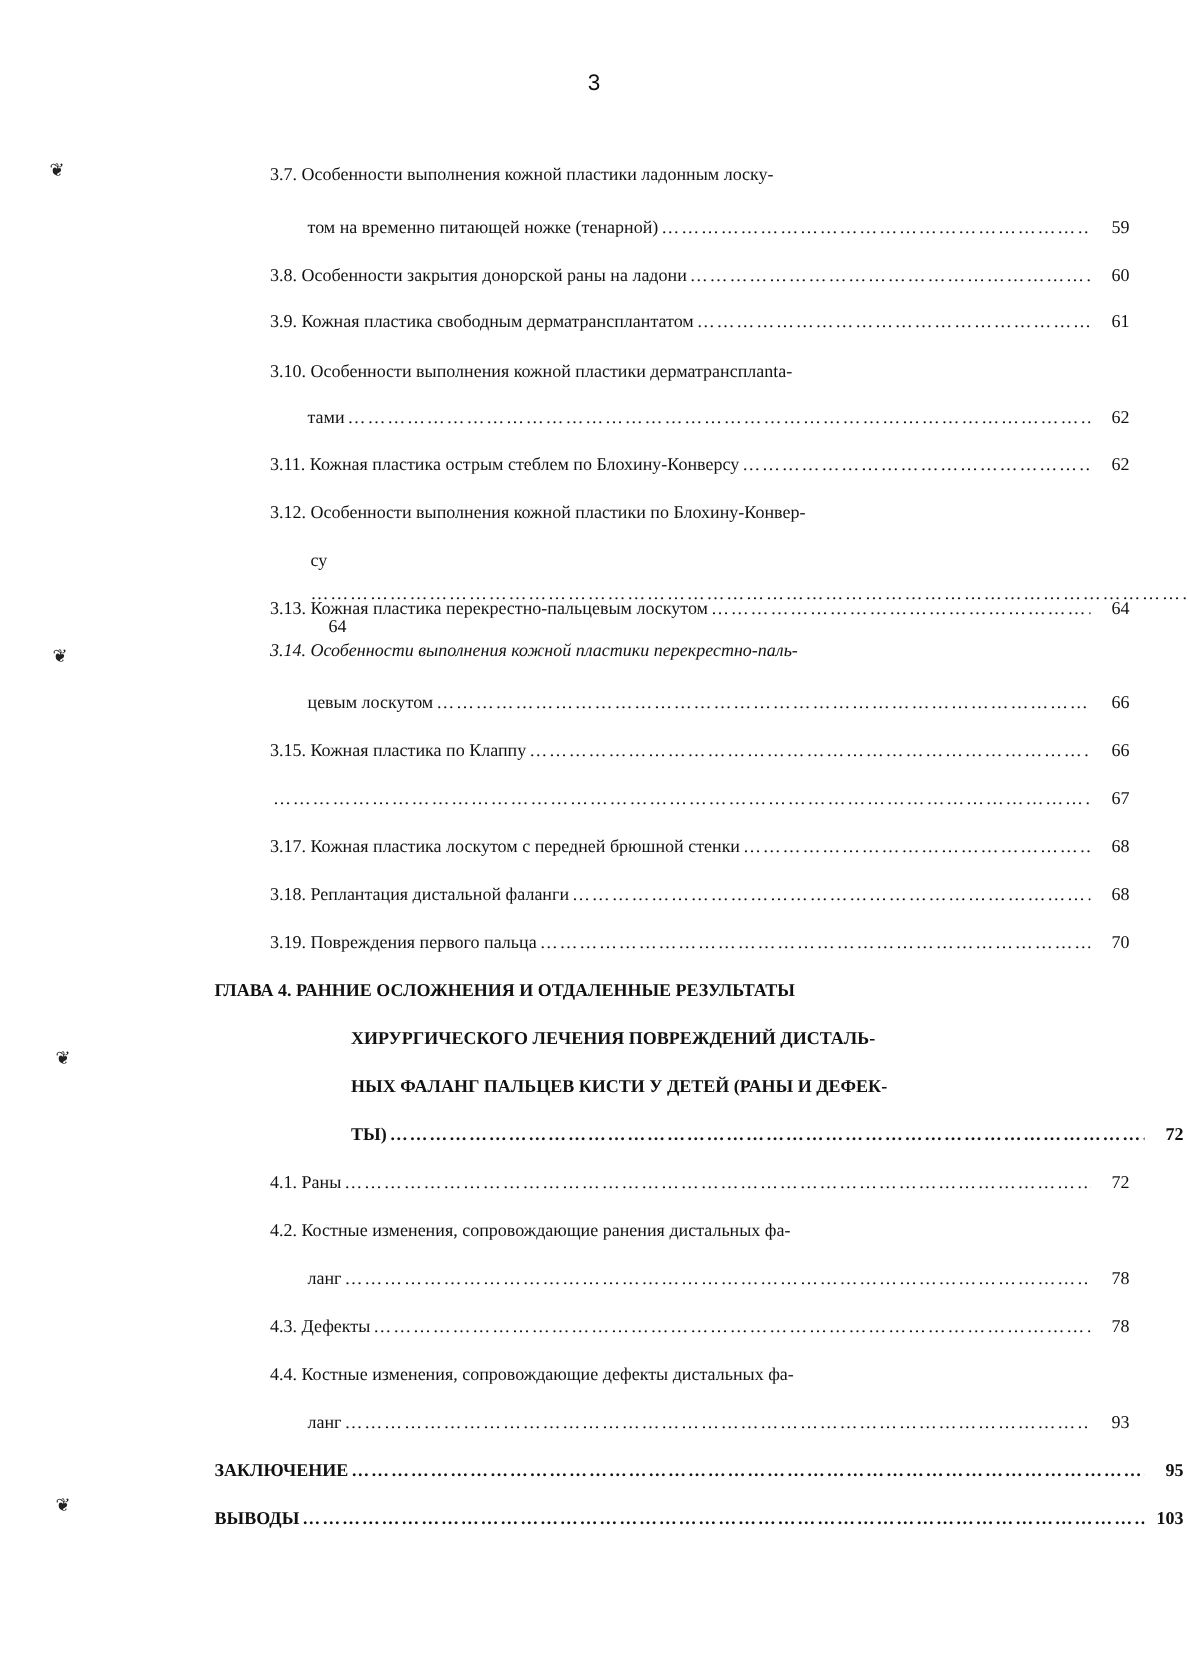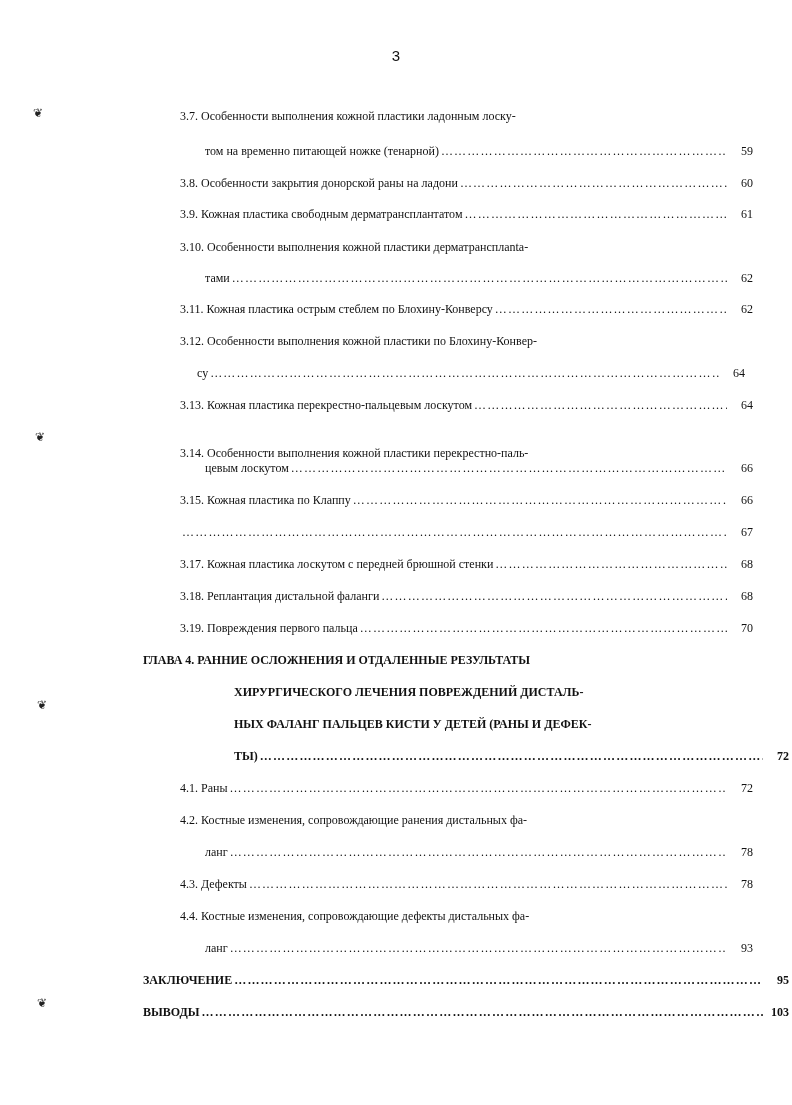--- a/index.html
+++ b/index.html
@@ -55,33 +55,33 @@
 
   <div class="line" style="top:298px;left:180px;width:573px;">
     <span class="txt">3.11. Кожная пластика острым стеблем по Блохину-Конверсу</span>
     <span class="dots">…………………………………………………………………………………………………………………………………………………………………………………………</span>
     <span class="pg">62</span>
   </div>
 
   <div class="line" style="top:330px;left:180px;">
     <span class="txt">3.12. Особенности выполнения кожной пластики по Блохину-Конвер-</span>
   </div>
-  <div class="line" style="top:362px;left:197px;width:548px;">
+  <div class="line" style="top:362px;left:205px;width:548px;flex-direction:column;">
     <span class="txt">су</span>
     <span class="dots">…………………………………………………………………………………………………………………………………………………………………………………………</span>
     <span class="pg">64</span>
   </div>
 
   <div class="line" style="top:394px;left:180px;width:573px;">
     <span class="txt">3.13. Кожная пластика перекрестно-пальцевым лоскутом</span>
     <span class="dots">…………………………………………………………………………………………………………………………………………………………………………………………</span>
     <span class="pg">64</span>
   </div>
 
-  <div class="line" style="top:442px;left:180px;">
+  <div class="line" style="top:422px;left:180px;font-style:italic;">
     <span class="txt">3.14. Особенности выполнения кожной пластики перекрестно-паль-</span>
   </div>
   <div class="line" style="top:457px;left:205px;width:548px;">
     <span class="txt">цевым лоскутом</span>
     <span class="dots">…………………………………………………………………………………………………………………………………………………………………………………………</span>
     <span class="pg">66</span>
   </div>
 
   <div class="line" style="top:489px;left:180px;width:573px;">
     <span class="txt">3.15. Кожная пластика по Клаппу</span>

